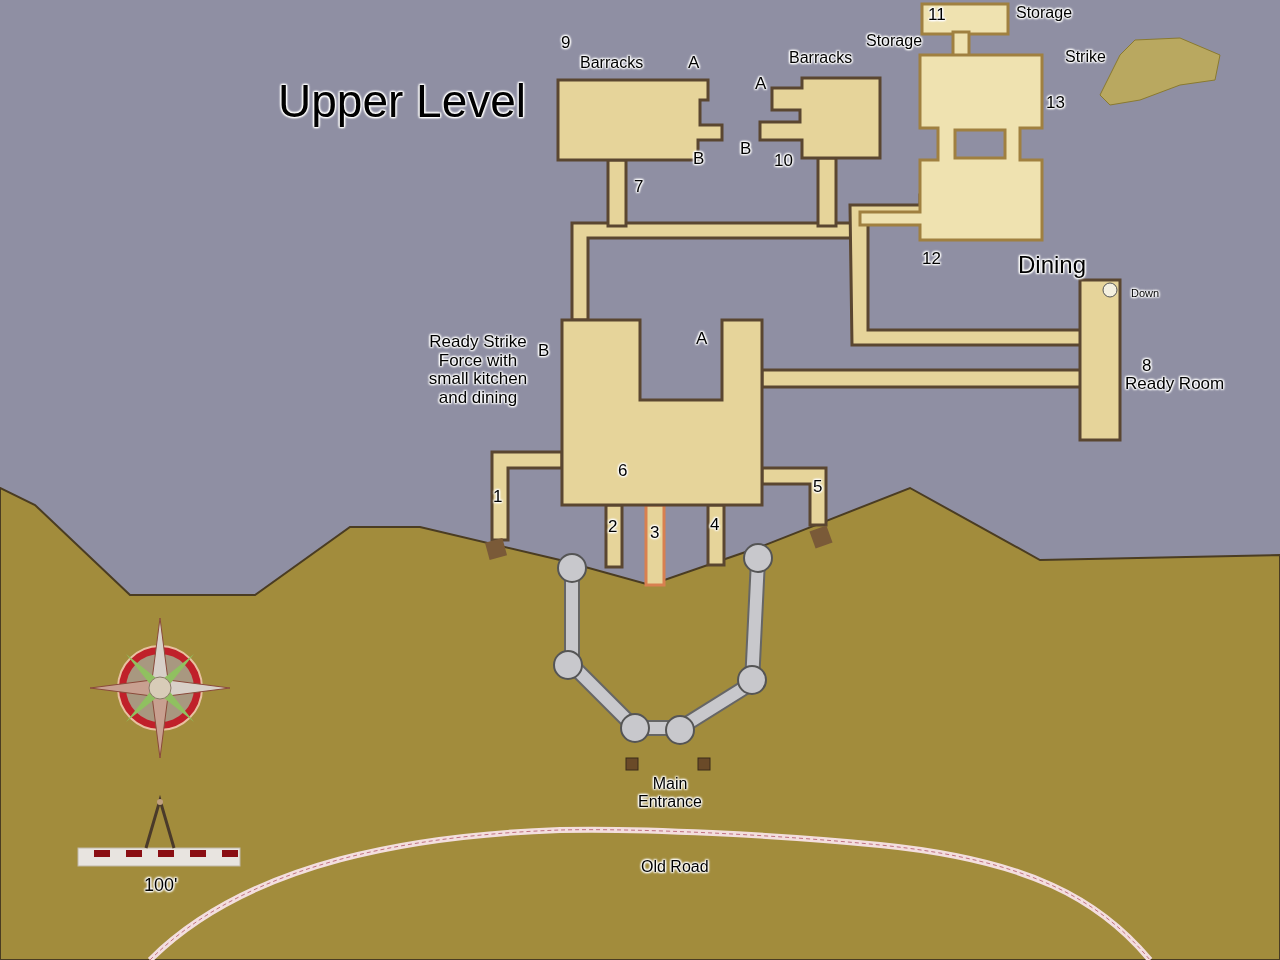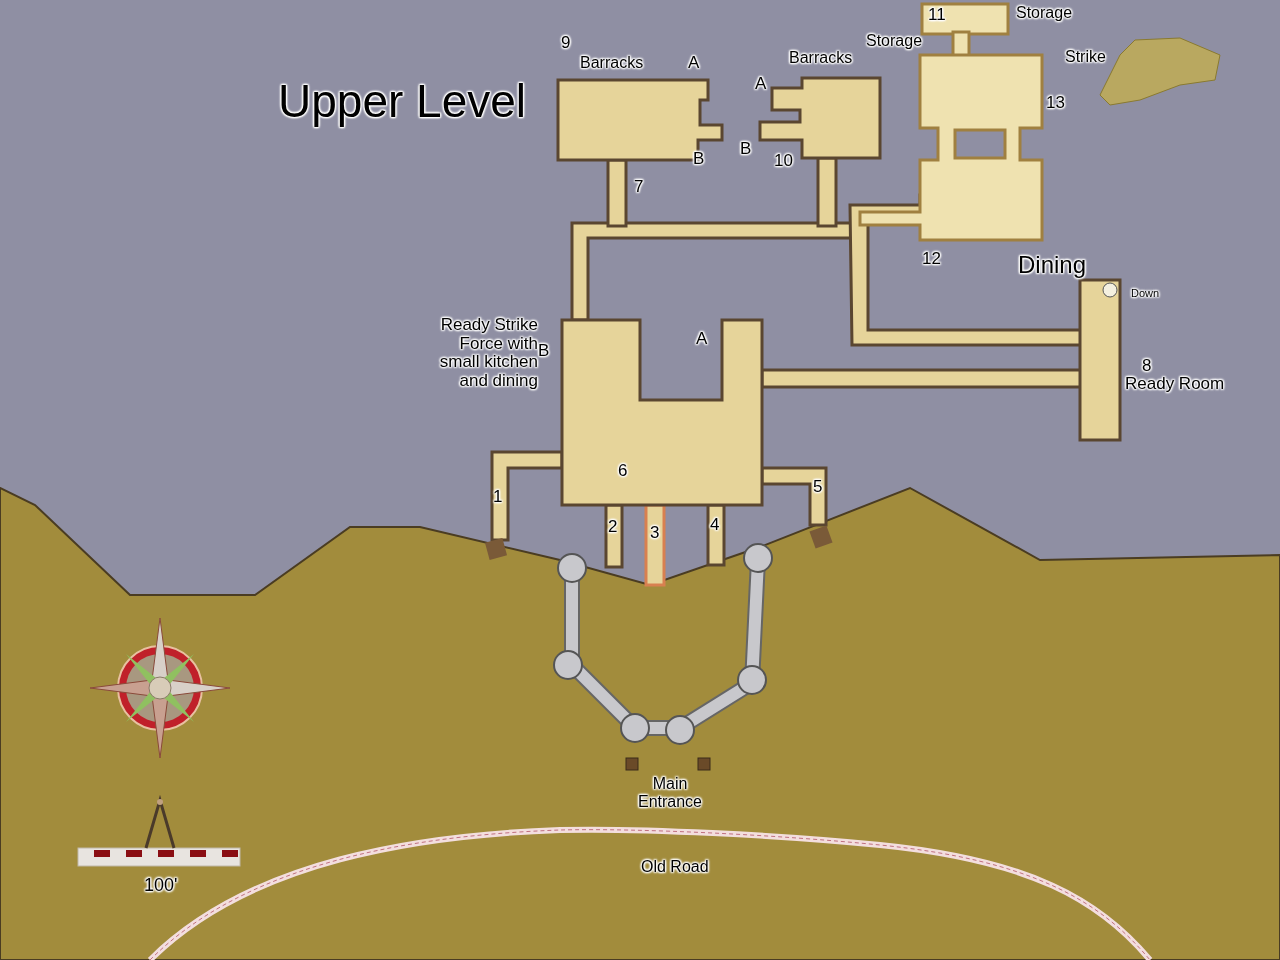--- a/index.html
+++ b/index.html
@@ -131,21 +131,21 @@
   <div class="lbl room" style="left:866px;top:32px;font-size:16px;">Storage</div>
   <div class="lbl room" style="left:1065px;top:48px;font-size:16px;">Strike</div>
   <div class="lbl num" style="left:1046px;top:94px;">13</div>
   <div class="lbl num" style="left:922px;top:250px;">12</div>
   <div class="lbl room" style="left:970px;top:252px;font-size:24px;margin-left:48px;">Dining</div>
 
   <div class="lbl small" style="left:1131px;top:287px;text-align:right;">Down</div>
   <div class="lbl room" style="left:1125px;top:328px;margin-top:47px;">Ready Room</div>
   <div class="lbl num" style="left:1142px;top:357px;">8</div>
 
-  <div class="lbl multi" style="left:418px;top:316px;width:120px;text-align:right;">Ready Strike
+  <div class="lbl multi" style="left:418px;top:333px;width:120px;">Ready Strike
 Force with
 small kitchen
 and dining</div>
   <div class="lbl room" style="left:538px;top:342px;">B</div>
   <div class="lbl room" style="left:696px;top:330px;">A</div>
   <div class="lbl num" style="left:618px;top:462px;">6</div>
 
   <div class="lbl num" style="left:493px;top:488px;">1</div>
   <div class="lbl num" style="left:608px;top:518px;">2</div>
   <div class="lbl num" style="left:650px;top:524px;">3</div>

